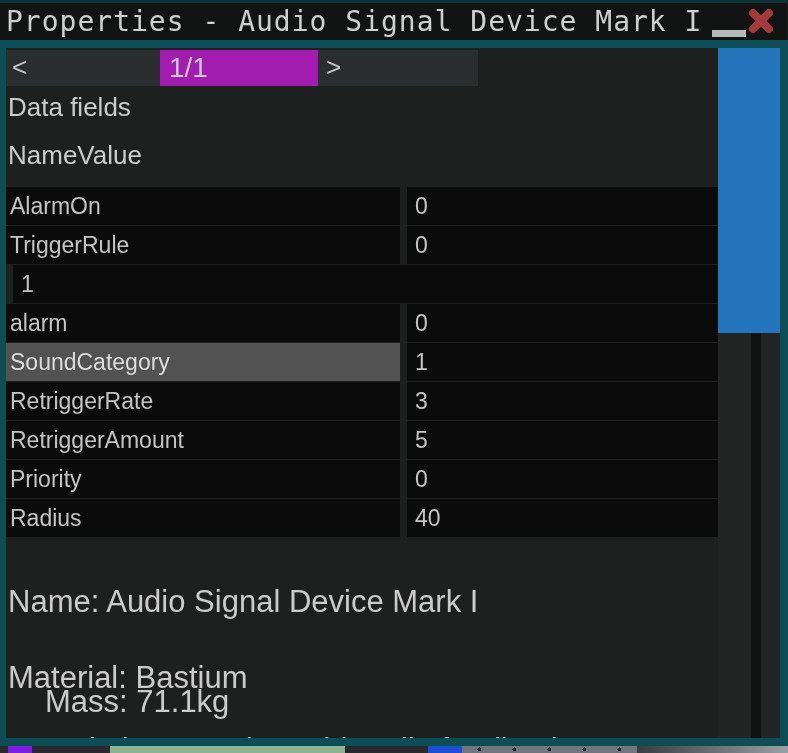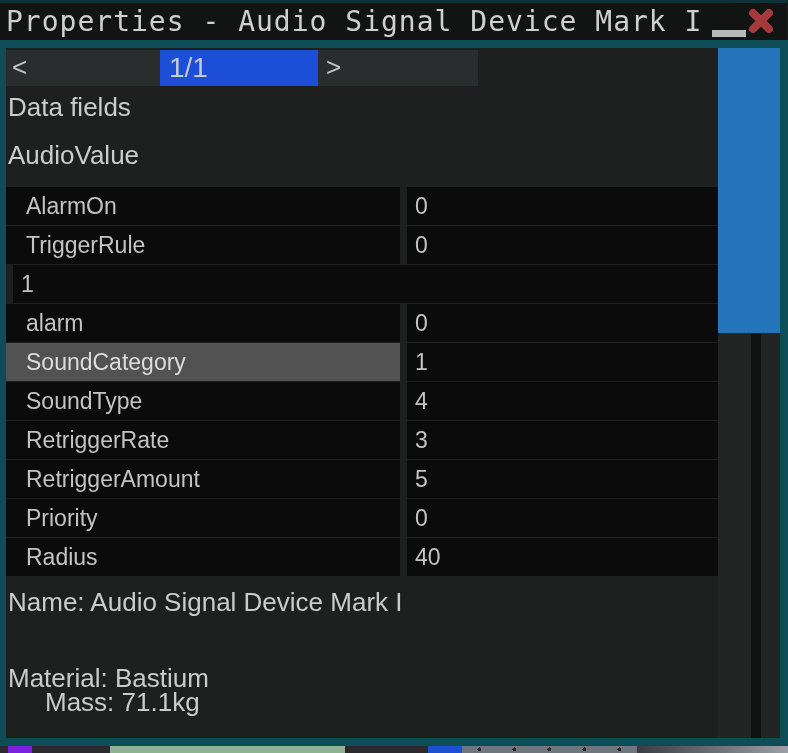--- a/index.html
+++ b/index.html
@@ -30,49 +30,49 @@
   .frame{position:absolute;top:40px;left:0;width:788px;height:706px;
     border-style:solid;border-color:var(--accent_teal);
     border-width:8px 8px 8px 6px;background:var(--panel_bg);overflow:hidden;}
   .frame-inner{position:relative;width:774px;height:690px;}
 
   
   .page-prev-button,.page-next-button{position:absolute;top:2px;height:36px;background:var(--btn_bg);
     color:#c3c6c5;font-size:26px;line-height:34px;cursor:pointer;}
   .page-prev-button{left:0;width:154px;padding-left:6px;}
   .page-next-button{left:312px;width:160px;padding-left:8px;}
-  .page-indicator-zone{position:absolute;left:154px;top:2px;width:158px;height:36px;background:#1d4ed8;}
+  .page-indicator-zone{position:absolute;left:154px;top:2px;width:158px;height:36px;background:#a21caf;}
   .page-indicator{position:absolute;left:9px;top:0;height:36px;line-height:36px;
     font-size:28px;color:#c7cac9;}
 
   
   .heading{position:absolute;left:2px;font-size:26px;color:#cccccc;white-space:nowrap;}
   .heading-data-fields{top:44px;}
   .heading-columns{top:92px;}
 
   
   .fields-table{position:absolute;left:0;top:139px;width:712px;}
   .field-row{display:flex;height:38px;margin-bottom:1px;}
   .field-name-cell{width:394px;background:var(--cell_bg);color:#c3c3c3;font-size:23px;
-    line-height:38px;padding-left:20px;overflow:hidden;white-space:nowrap;cursor:pointer;}
+    line-height:38px;padding-left:4px;overflow:hidden;white-space:nowrap;cursor:pointer;}
   .field-gap{width:7px;}
   .field-value-cell{flex:1;background:var(--cell_bg);color:#c3c3c3;font-size:23px;
     line-height:38px;padding-left:8px;overflow:hidden;white-space:nowrap;cursor:pointer;}
   .field-row.selected .field-name-cell{background:var(--selected_row);color:#dcdcdc;}
 
   
   .scrollbar{position:absolute;left:712px;top:0;width:62px;height:690px;}
   .scrollbar-thumb{position:absolute;left:0;top:0;width:62px;height:285px;
     background:var(--scrollbar_blue);cursor:pointer;}
   .scrollbar-track{position:absolute;left:0;top:285px;width:62px;height:405px;background:#232424;}
   .scrollbar-track-groove{position:absolute;left:33px;top:0;width:10px;height:405px;background:#101111;}
 
   
   .info-section{position:absolute;left:2px;top:530px;width:760px;}
-  .info-line{position:absolute;left:0;font-size:26px;line-height:40px;color:#cbcbcb;white-space:nowrap;}
+  .info-line{position:absolute;left:0;font-size:31px;line-height:40px;color:#cbcbcb;white-space:nowrap;}
   .info-name{top:4px;} .info-material{top:54px;margin-top:26px;} .info-mass{top:104px;margin-left:37px;} .info-description{top:152px;}
 
   
   .game-strip{position:absolute;top:746px;left:0;width:788px;height:7px;background:#2a292e;overflow:hidden;}
   .gs-purple{position:absolute;left:8px;top:0;width:24px;height:7px;background:#7d1fe2;}
   .gs-green{position:absolute;left:110px;top:0;width:235px;height:7px;background:#8fb290;}
   .gs-blue{position:absolute;left:428px;top:0;width:34px;height:7px;background:#1c4fd4;}
   .gs-grille{position:absolute;left:462px;top:0;width:175px;height:7px;background:#70767d;
     background-image:radial-gradient(circle at 50% 50%,#24262a 2px,transparent 2px);
     background-size:35px 7px;}
@@ -102,21 +102,21 @@
       </div>
       <div class="page-indicator-zone">
         <span class="page-indicator">1/1</span>
       </div>
       <div class="page-next-button">
         <span>&gt;</span>
       </div>
 
       <div class="heading heading-data-fields">Data fields</div>
       <div class="heading heading-columns">
-        <span>Audio</span><span>Value</span>
+        <span>Name</span><span>Value</span>
       </div>
 
       <div class="fields-table">
         <div class="field-row">
           <div class="field-name-cell">AlarmOn</div>
           <div class="field-gap"></div>
           <div class="field-value-cell">0</div>
         </div>
         <div class="field-row">
           <div class="field-name-cell">TriggerRule</div>
@@ -129,25 +129,20 @@
         </div>
         <div class="field-row">
           <div class="field-name-cell">alarm</div>
           <div class="field-gap"></div>
           <div class="field-value-cell">0</div>
         </div>
         <div class="field-row selected">
           <div class="field-name-cell">SoundCategory</div>
           <div class="field-gap"></div>
           <div class="field-value-cell">1</div>
-        </div>
-        <div class="field-row">
-          <div class="field-name-cell">SoundType</div>
-          <div class="field-gap"></div>
-          <div class="field-value-cell">4</div>
         </div>
         <div class="field-row">
           <div class="field-name-cell">RetriggerRate</div>
           <div class="field-gap"></div>
           <div class="field-value-cell">3</div>
         </div>
         <div class="field-row">
           <div class="field-name-cell">RetriggerAmount</div>
           <div class="field-gap"></div>
           <div class="field-value-cell">5</div>

